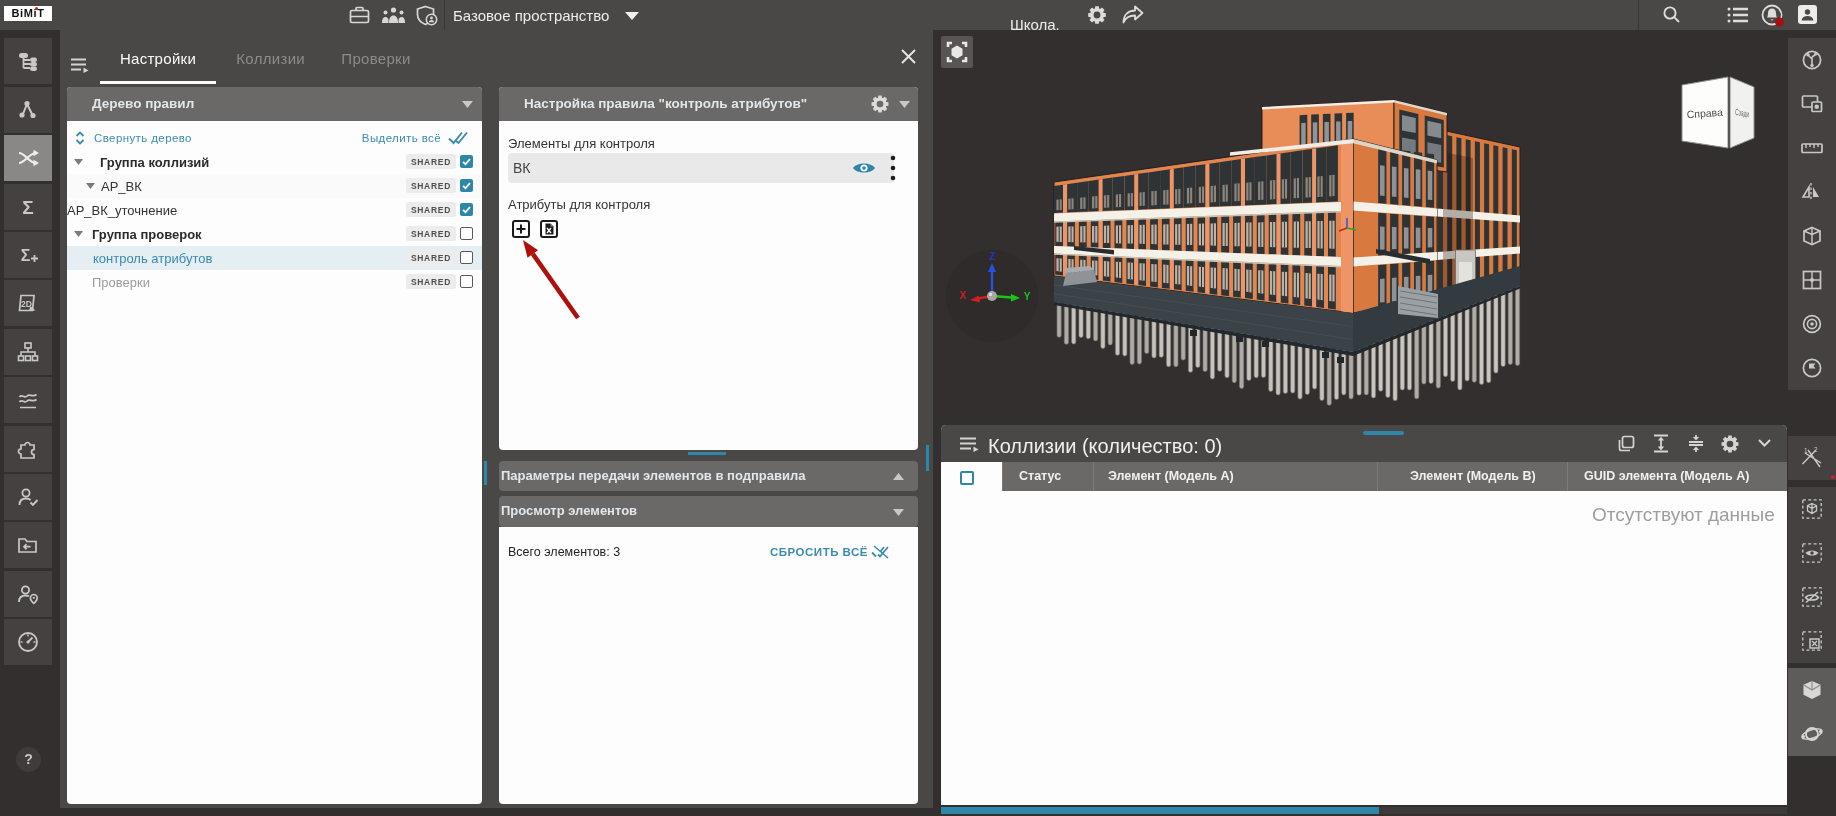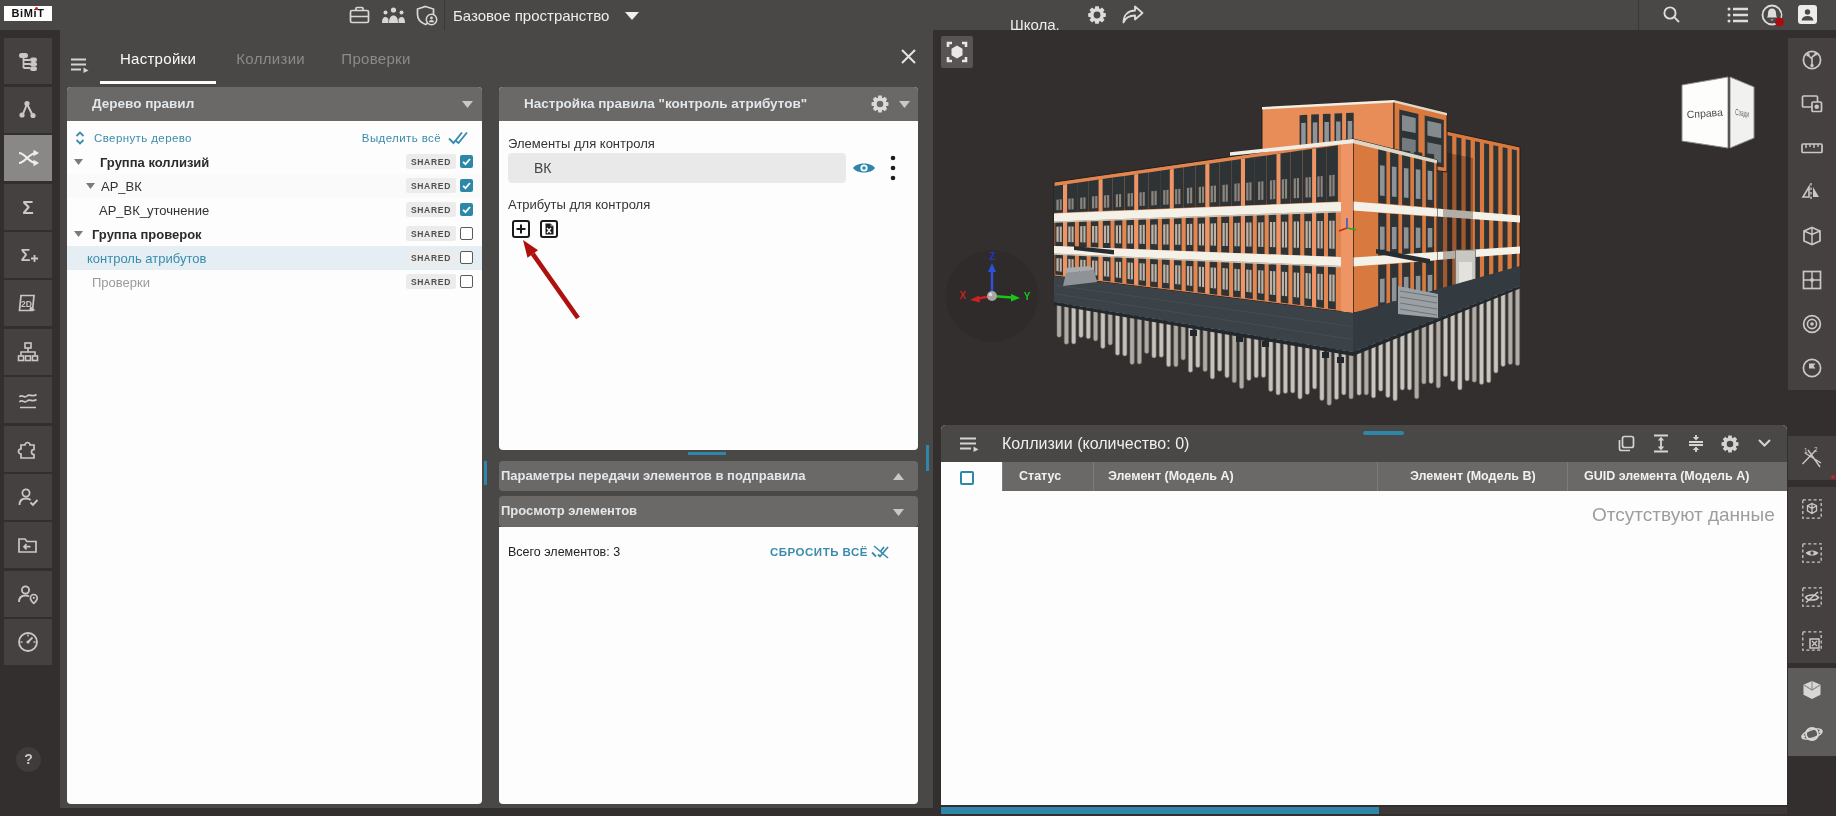--- a/index.html
+++ b/index.html
@@ -659,53 +659,53 @@
       <svg class="abs" style="left:19px;top:9px" width="9" height="6" viewBox="0 0 9 6">
         <polygon points="0,0 9,0 4.5,6" fill="#7c7a7a"></polygon>
       </svg>
       <span style="margin-left:34px">АР_ВК</span>
       <span class="shared">SHARED</span>
       <span class="cbx on"><svg width="13" height="13" viewBox="0 0 13 13">
           <path d="M3 6.8 L5.5 9.2 L10 4" fill="none" stroke="#fff" stroke-width="1.8"></path>
         </svg></span>
     </div>
     <div class="trow" style="top:111px;color:#333;font-weight:normal">
-      <span style="margin-left:32px">АР_ВК_уточнение</span>
+      <span style="">АР_ВК_уточнение</span>
       <span class="shared">SHARED</span>
       <span class="cbx on"><svg width="13" height="13" viewBox="0 0 13 13">
           <path d="M3 6.8 L5.5 9.2 L10 4" fill="none" stroke="#fff" stroke-width="1.8"></path>
         </svg></span>
     </div>
     <div class="trow" style="top:135px;color:#2b2b2b;font-weight:bold">
       <svg class="abs" style="left:7px;top:9px" width="9" height="6" viewBox="0 0 9 6">
         <polygon points="0,0 9,0 4.5,6" fill="#7c7a7a"></polygon>
       </svg>
       <span style="margin-left:25px">Группа проверок</span>
       <span class="shared">SHARED</span>
       <span class="cbx off"></span>
     </div>
     <div class="trow" style="top:159px;background:#e4eef3;color:#3a8cad;font-weight:normal">
-      <span style="margin-left:20px">контроль атрибутов</span>
+      <span style="margin-left:26px">контроль атрибутов</span>
       <span class="shared">SHARED</span>
       <span class="cbx off"></span>
     </div>
     <div class="trow" style="top:183px;color:#9b9b9b;font-weight:normal">
       <span style="margin-left:25px">Проверки</span>
       <span class="shared">SHARED</span>
       <span class="cbx off"></span>
     </div>
   </div>
 <div class="card" style="left:499px;top:87px;width:419px;height:363px">
     <div class="chead">Настройка правила "контроль атрибутов"<svg class="abs" style="right:28px;top:7px" width="20" height="20" viewBox="-11 -11 22 22">
         <path d="M-1.89,-9.31 L1.89,-9.31 L2.27,-6.85 L3.24,-6.45 L5.25,-7.92 L7.92,-5.25 L6.45,-3.24 L6.85,-2.27 L9.31,-1.89 L9.31,1.89 L6.85,2.27 L6.45,3.24 L7.92,5.25 L5.25,7.92 L3.24,6.45 L2.27,6.85 L1.89,9.31 L-1.89,9.31 L-2.27,6.85 L-3.24,6.45 L-5.25,7.92 L-7.92,5.25 L-6.45,3.24 L-6.85,2.27 L-9.31,1.89 L-9.31,-1.89 L-6.85,-2.27 L-6.45,-3.24 L-7.92,-5.25 L-5.25,-7.92 L-3.24,-6.45 L-2.27,-6.85 Z M 3.61,0.00 A 3.61 3.61 0 1 0 -3.61,0.00 A 3.61 3.61 0 1 0 3.61,0.00 Z" fill="#dcdada" fill-rule="evenodd"></path>
       </svg><svg class="abs" style="right:8px;top:14px" width="11" height="7" viewBox="0 0 11 7">
         <polygon points="0,0 11,0 5.5,7" fill="#c9c7c7"></polygon>
       </svg></div>
     <div class="abs" style="left:9px;top:49px;font-size:13px;color:#333">Элементы для контроля</div>
-    <div class="abs" style="left:9px;top:66px;width:338px;height:30px;background:#e9e9e9;border-radius:4px;font-size:14px;color:#444;line-height:30px;padding-left:26px">ВК</div>
+    <div class="abs" style="left:9px;top:66px;width:386px;height:30px;background:#e9e9e9;border-radius:4px;font-size:14px;color:#444;line-height:30px;padding-left:5px">ВК</div>
     <svg class="abs" style="left:353px;top:73px" width="24" height="16" viewBox="0 0 24 16">
       <path d="M1 8 C5 2 19 2 23 8 C19 14 5 14 1 8 Z" fill="#2e86a8"></path>
       <circle cx="12" cy="8" r="3.6" fill="#fff"></circle>
       <circle cx="12" cy="8" r="1.8" fill="#2e86a8"></circle>
     </svg>
     <div class="abs" style="left:391px;top:68px"><svg width="6" height="26" viewBox="0 0 6 26">
         <circle cx="3" cy="3" r="2.3" fill="#1d1d1d"></circle>
         <circle cx="3" cy="13" r="2.3" fill="#1d1d1d"></circle>
         <circle cx="3" cy="23" r="2.3" fill="#1d1d1d"></circle>
       </svg></div>
@@ -739,21 +739,21 @@
       <path d="M1 7.5 L5 11.5 M9.5 6.5 L13 2 M7 9.5 L9 11.5 L17 2" fill="none" stroke="#3a8cad" stroke-width="1.8"></path>
       <line x1="3" y1="1" x2="17" y2="13" stroke="#3a8cad" stroke-width="1.6"></line>
     </svg>
   </div>
 <div class="abs" style="left:941px;top:425px;width:846px;height:380px;background:#fdfdfd;border-radius:5px 5px 0 0;overflow:hidden">
     <div class="abs" style="left:0;top:0;width:846px;height:37px;background:#4a4747">
       <svg class="abs" style="left:18px;top:11px" width="20" height="16" viewBox="0 0 20 16">
         <path d="M1 2.5 h16 M1 7.5 h16 M1 12.5 h11" stroke="#d5d3d3" stroke-width="2.2"></path>
         <polygon points="14.5,10.5 19.5,13.5 14.5,16" fill="#d5d3d3"></polygon>
       </svg>
-      <div class="abs" style="left:61px;top:10px;font-size:16px;color:#f0eeee">Коллизии (количество: 0)</div>
+      <div class="abs" style="left:47px;top:10px;font-size:20px;color:#f0eeee">Коллизии (количество: 0)</div>
       <svg class="abs" style="left:677px;top:10px" width="17" height="17" viewBox="0 0 17 17">
         <rect x="4.5" y="1.5" width="11" height="11" rx="2" fill="none" stroke="#d5d3d3" stroke-width="1.7"></rect>
         <path d="M12 15.5 H3.5 a2 2 0 0 1 -2 -2 V5" fill="none" stroke="#d5d3d3" stroke-width="1.7"></path>
       </svg>
       <svg class="abs" style="left:711px;top:9px" width="18" height="19" viewBox="0 0 18 19">
         <path d="M2 1.5 h14 M2 17.5 h14 M9 4.5 v10" stroke="#d5d3d3" stroke-width="1.8"></path>
         <polygon points="9,16.5 5.8,12.5 12.2,12.5" fill="#d5d3d3"></polygon>
         <polygon points="9,2.8 5.8,6.6 12.2,6.6" fill="#d5d3d3"></polygon>
       </svg>
       <svg class="abs" style="left:746px;top:9px" width="18" height="19" viewBox="0 0 18 19">

